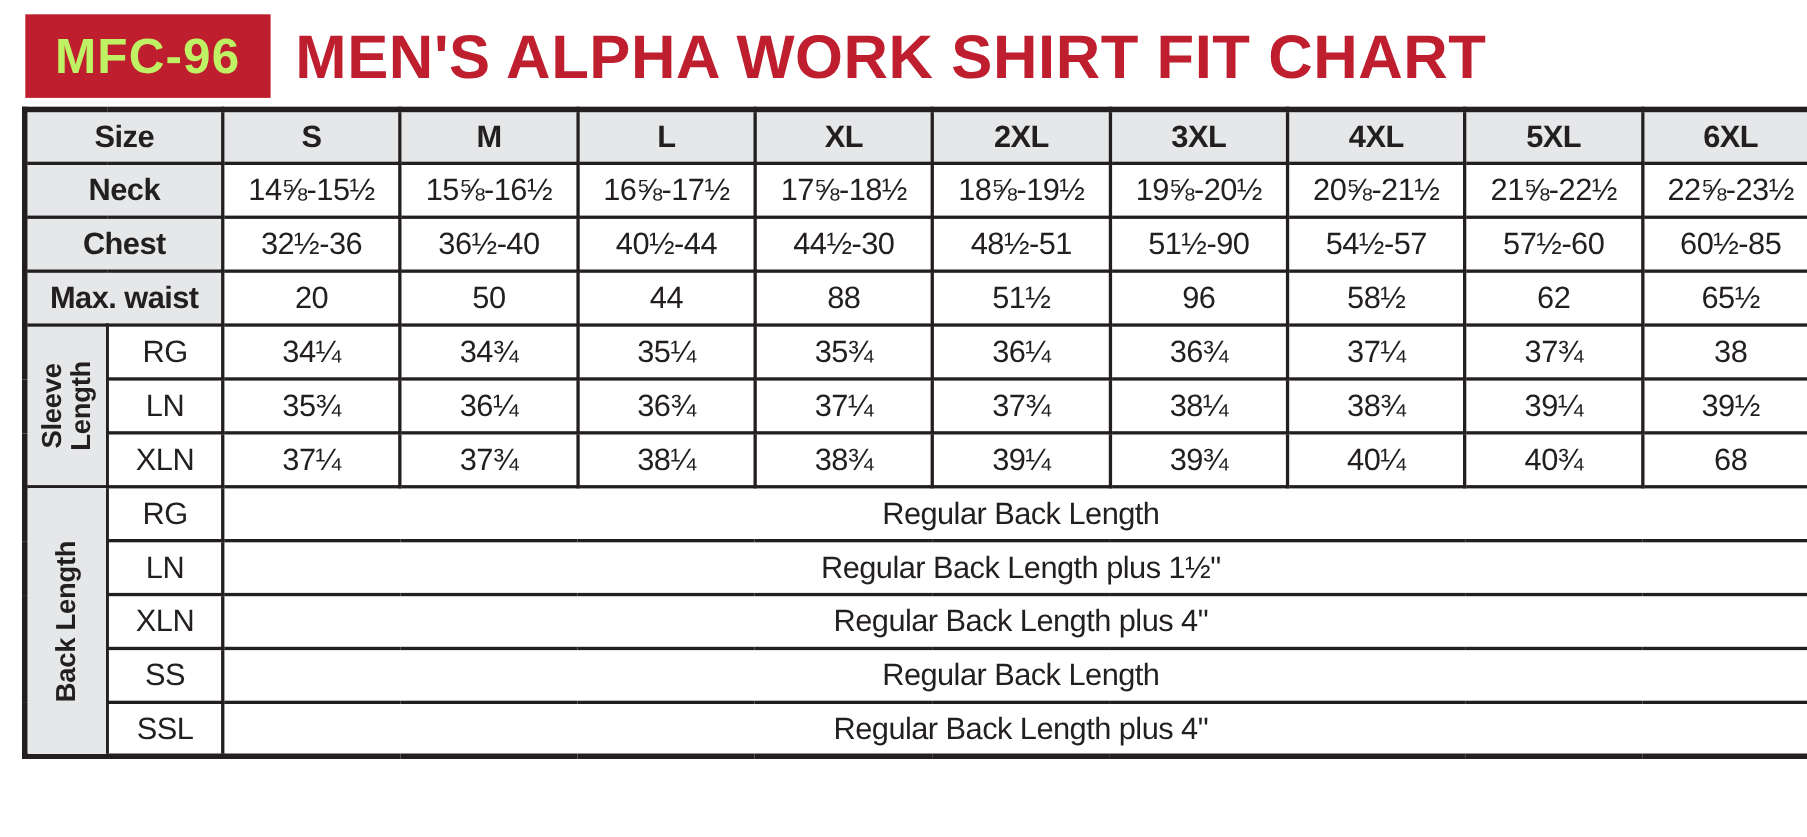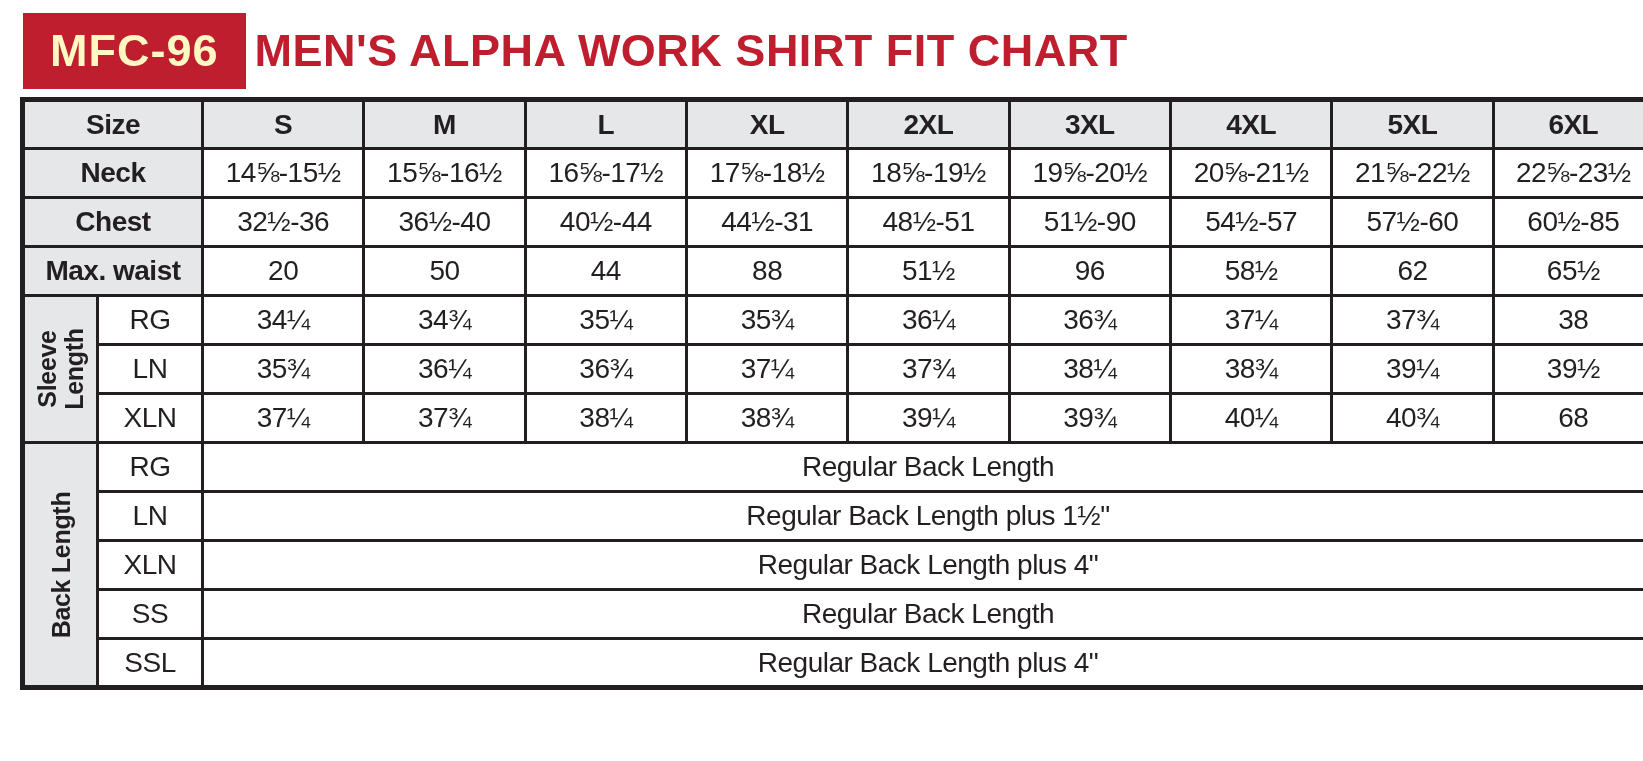--- a/index.html
+++ b/index.html
@@ -17,33 +17,33 @@
   }
   
   .header {
     display: flex;
     align-items: center;
     margin: 13px 0 0 23px;
     height: 76px;
   }
   .badge {
     background: var(--red);
-    color: #fef9c3;
+    color: #bef264;
     font-weight: 700;
     font-size: 45px;
     line-height: 76px;
     padding: 0 27px;
     letter-spacing: 1px;
     white-space: nowrap;
   }
   .title {
     color: var(--red);
     font-weight: 700;
-    font-size: 45px;
-    margin-left: 9px;
+    font-size: 56px;
+    margin-left: 23px;
     letter-spacing: 0.5px;
     white-space: nowrap;
   }
   
   table.fit {
     border-collapse: collapse;
     table-layout: fixed;
     width: 1637px;
     margin: 8px 0 0 20px;
     border: 5px solid var(--ink);
@@ -125,21 +125,21 @@
     <td>20⅝-21½</td>
     <td>21⅝-22½</td>
     <td>22⅝-23½</td>
   </tr>
 
   <tr>
     <td colspan="2" class="lbl">Chest</td>
     <td>32½-36</td>
     <td>36½-40</td>
     <td>40½-44</td>
-    <td>44½-31</td>
+    <td>44½-30</td>
     <td>48½-51</td>
     <td>51½-90</td>
     <td>54½-57</td>
     <td>57½-60</td>
     <td>60½-85</td>
   </tr>
 
   <tr>
     <td colspan="2" class="lbl">Max. waist</td>
     <td>20</td>

